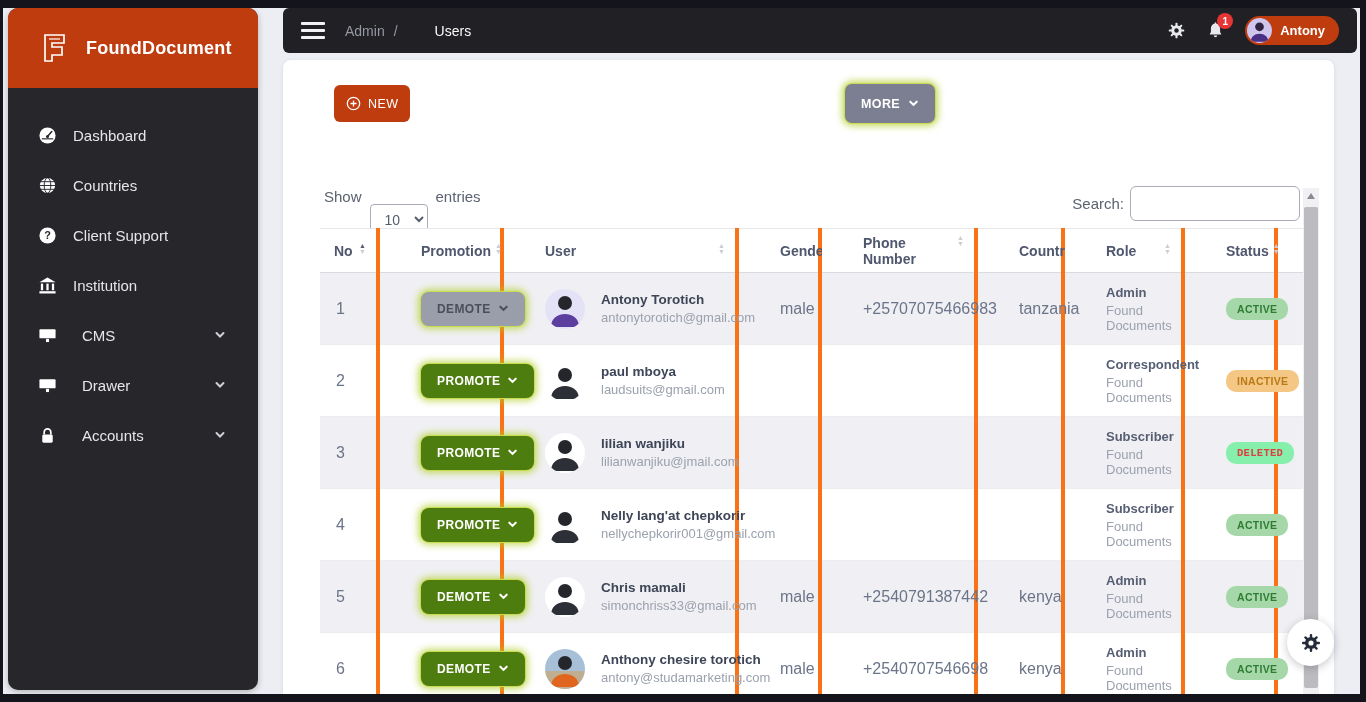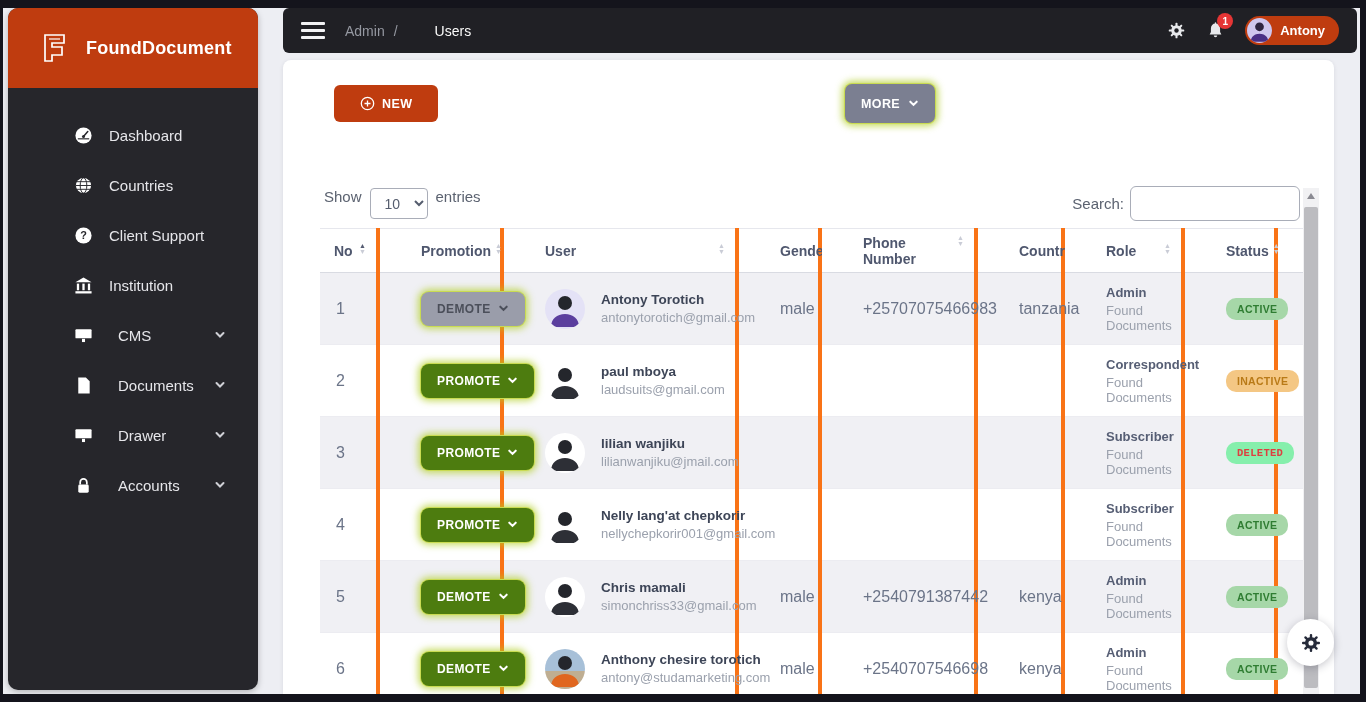--- a/index.html
+++ b/index.html
@@ -6,21 +6,21 @@
   html,body { width:1366px; height:702px; overflow:hidden; }
   body { font-family:"Liberation Sans", sans-serif; background:#14141c; position:relative; }
 
   .app { position:absolute; left:3px; top:8px; width:1357px; height:686px; background:#edeef3; overflow:hidden; }
 
   
   .sidebar { position:absolute; left:5px; top:0; width:250px; height:682px; background:#26262b; border-radius:10px; box-shadow:0 2px 6px rgba(0,0,0,.25); }
   .brand { height:80px; background:#bf3c0f; border-radius:10px 10px 0 0; display:flex; align-items:center; padding-left:28px; }
   .brand-logo { width:36px; height:36px; margin-right:14px; }
   .brand-name { color:#fff; font-weight:bold; font-size:18px; letter-spacing:.2px; }
-  .side-menu { padding-top:22px;padding-left:36px; }
+  .side-menu { padding-top:22px; }
   .side-item { height:50px; display:flex; align-items:center; padding-left:30px; position:relative; color:#e6e6ea; cursor:pointer; }
   .side-item .s-icon { width:19px; height:19px; margin-right:16px; flex:0 0 auto; display:flex; }
   .side-item .s-label { font-size:15px; }
   .side-item.expandable .s-label { margin-left:9px; }
   .side-chevron { position:absolute; right:32px; width:12px; height:12px; }
 
   
   .navbar { position:absolute; left:280px; top:0; width:1074px; height:45px; background:#202025; border-radius:6px; display:flex; align-items:center; padding:0 18px; }
   .hamburger { width:24px; cursor:pointer; margin-right:20px; }
   .hamburger div { height:3px; background:#f2f2f4; margin:4px 0; border-radius:1px; }
@@ -30,25 +30,25 @@
   .nav-right { margin-left:auto; display:flex; align-items:center; gap:20px; }
   .nav-iconbtn { position:relative; cursor:pointer; display:flex; }
   .notif-badge { position:absolute; top:-8px; right:-8px; min-width:16px; height:16px; background:#e53535; color:#fff; font-size:10px; font-weight:bold; border-radius:8px; display:flex; align-items:center; justify-content:center; padding:0 4px; }
   .user-pill { background:#bf3c0f; border-radius:15px; height:29px; display:flex; align-items:center; padding:2px 14px 2px 2px; cursor:pointer; }
   .user-pill .avatar { width:25px; height:25px; border-radius:50%; background:#cfc6ee; overflow:hidden; margin-right:8px; color:#4a2f86; }
   .user-pill .u-name { color:#ffffff; font-weight:bold; font-size:13px; }
 
   
   .card { position:absolute; left:280px; top:52px; width:1051px; height:634px; background:#fff; border-radius:8px 8px 0 0; box-shadow:0 1px 4px rgba(40,40,60,.10); }
 
-  .btn-new { position:absolute; left:51px; top:25px; height:37px; padding:0 26px; background:#bf3c0f; border:none; border-radius:6px; color:#fff; font-weight:bold; font-size:12.5px; letter-spacing:.4px; display:flex; align-items:center; gap:7px; cursor:pointer; font-family:"Liberation Sans",sans-serif; }
+  .btn-new { position:absolute; left:51px; top:25px; height:37px; padding:0 12px; background:#bf3c0f; border:none; border-radius:6px; color:#fff; font-weight:normal; font-size:12.5px; letter-spacing:.4px; display:flex; align-items:center; gap:7px; cursor:pointer; font-family:"Liberation Sans",sans-serif; }
   .btn-more { position:absolute; left:562px; top:24px; height:39px; padding:0 16px; background:#7b7f91; border:none; border-radius:7px; color:#fff; font-weight:bold; font-size:12.5px; letter-spacing:.4px; display:flex; align-items:center; gap:8px; cursor:pointer; box-shadow:0 0 0 1px #c9db52, 0 0 7px 3px rgba(176,206,35,.75); font-family:"Liberation Sans",sans-serif; }
 
   .controls-left { position:absolute; left:41px; top:128px; display:flex; align-items:flex-start; gap:8px; color:#5b6270; font-size:15px; }
-  .len-select { height:31px; width:58px; border:1px solid #a9adb8; border-radius:4px; color:#555d6e; font-size:14px; padding:0 4px 0 10px; background:#fff; font-family:"Liberation Sans",sans-serif; }
+  .len-select { height:31px; width:58px; border:1px solid #a9adb8; border-radius:4px; color:#555d6e; font-size:14px; padding:0 4px 0 10px; background:#fff; font-family:"Liberation Sans",sans-serif;margin-top:16px; }
   .controls-right { position:absolute; right:34px; top:126px; display:flex; align-items:center; gap:6px; color:#5b6270; font-size:15px; }
   .search-input { width:170px; height:35px; border:1px solid #a9adb8; border-radius:6px; padding:0 10px; font-size:14px; color:#444; background:#fff; font-family:"Liberation Sans",sans-serif; }
 
   
   .table-wrap { position:absolute; left:37px; top:168px; width:983px; overflow:hidden; }
   table { border-collapse:collapse; table-layout:fixed; width:1000px; }
   thead th { height:44px; text-align:left; font-size:14px; color:#4f576e; border-top:1px solid #e6e7ed; border-bottom:1px solid #d9dbe2; padding:0 10px 0 14px; position:relative; background:#fff; cursor:pointer; }
   thead th + th, tbody td + td { border-left:4px solid #f97316;padding-left:41px; }
   .th-inner { display:flex; align-items:flex-start; justify-content:space-between; }
   .sort { display:flex; flex-direction:column; line-height:6px; font-size:7px; color:#c9ccd6; margin-left:4px; }
@@ -147,31 +147,20 @@
         <span class="s-label">Institution</span>
       </div>
       <div class="side-item expandable">
         <span class="s-icon">
           <svg viewBox="0 0 20 20" width="19" height="19" fill="#fff">
               <rect x="1.5" y="3.5" width="17" height="9.5" rx="1"></rect>
               <rect x="8.4" y="13.5" width="3.2" height="3.4"></rect>
             </svg>
         </span>
         <span class="s-label">CMS</span>
-        <svg class="side-chevron" viewBox="0 0 12 12" fill="none" stroke="#cfd0d6" stroke-width="2" stroke-linecap="round">
-            <path d="M2.5 4 L6 7.5 L9.5 4"></path>
-          </svg>
-      </div>
-      <div class="side-item expandable">
-        <span class="s-icon">
-          <svg viewBox="0 0 20 20" width="19" height="19" fill="#fff">
-              <path d="M4.5 1.5 h8 l4 4 v13 h-12 z"></path>
-            </svg>
-        </span>
-        <span class="s-label">Documents</span>
         <svg class="side-chevron" viewBox="0 0 12 12" fill="none" stroke="#cfd0d6" stroke-width="2" stroke-linecap="round">
             <path d="M2.5 4 L6 7.5 L9.5 4"></path>
           </svg>
       </div>
       <div class="side-item expandable">
         <span class="s-icon">
           <svg viewBox="0 0 20 20" width="19" height="19" fill="#fff">
               <rect x="1.5" y="3.5" width="17" height="9.5" rx="1"></rect>
               <rect x="8.4" y="13.5" width="3.2" height="3.4"></rect>
             </svg>

